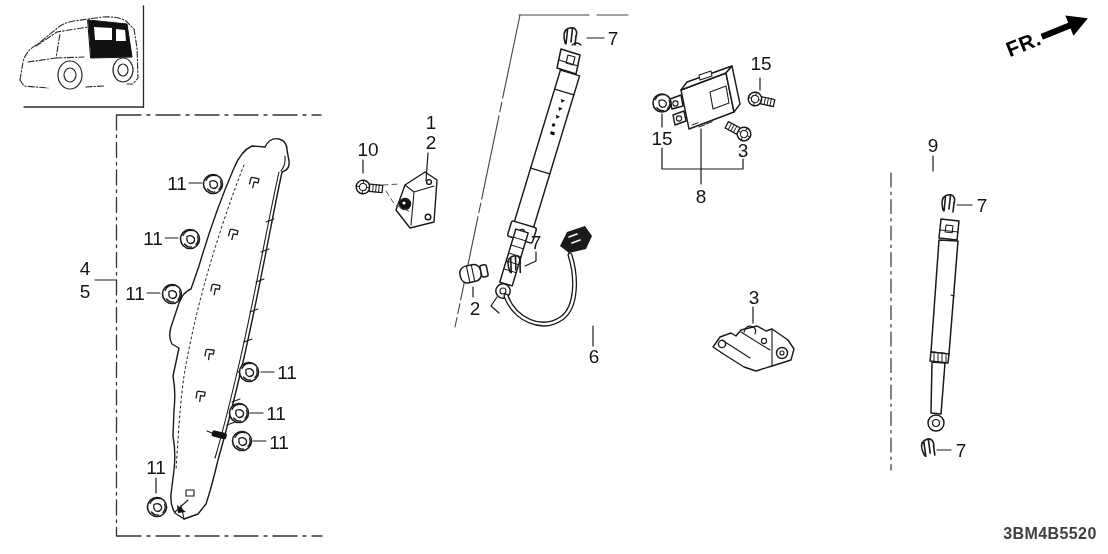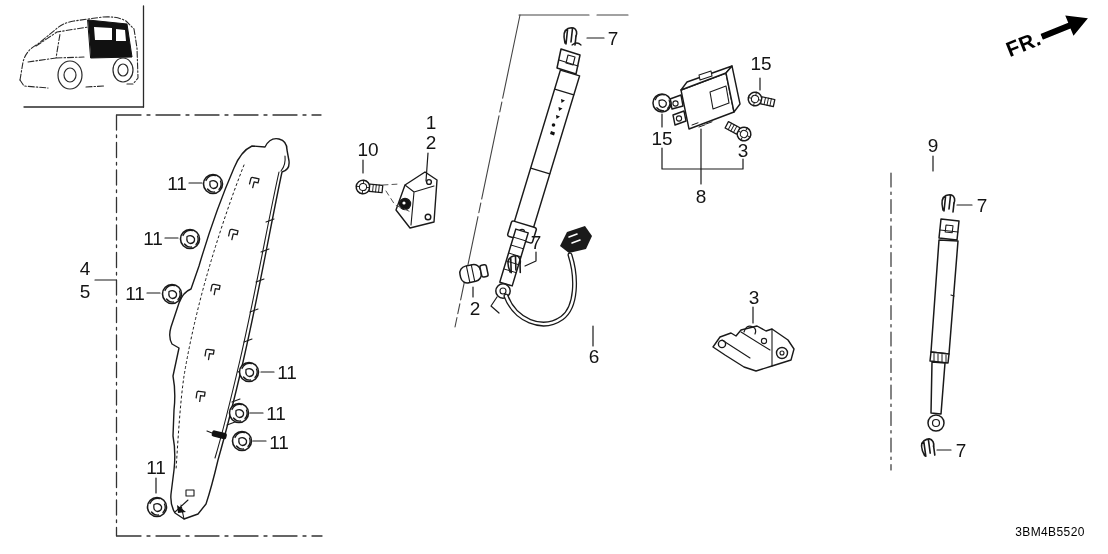--- a/index.html
+++ b/index.html
@@ -2,21 +2,21 @@
 <html><head>
 <meta charset="utf-8">
 <style>
   html,body{margin:0;padding:0;background:#fff;}
   .stage{position:relative;width:1108px;height:554px;background:#fff;overflow:hidden;
          font-family:"Liberation Sans",sans-serif;color:#141414;}
   .artlayer{position:absolute;left:0;top:0;}
   .callout{position:absolute;transform:translate(-50%,-50%);font-size:19px;line-height:1;
            color:#141414;white-space:nowrap;}
   .code{position:absolute;left:998px;top:525px;width:104px;text-align:center;
-        font-size:12px;letter-spacing:.4px;color:#000000;}
+        font-size:16px;letter-spacing:.4px;color:#404040;font-weight:bold;}
   .fr-wrap{position:absolute;left:1004px;top:20px;transform:rotate(-22deg);
            display:flex;align-items:center;gap:2px;}
   .fr-text{font-size:21px;font-weight:900;letter-spacing:.5px;color:#000;}
 </style>
 </head>
 <body>
 
 <div class="stage">
 
 <svg class="artlayer" width="1108" height="554" viewBox="0 0 1108 554" stroke-linecap="round" stroke-linejoin="round">

